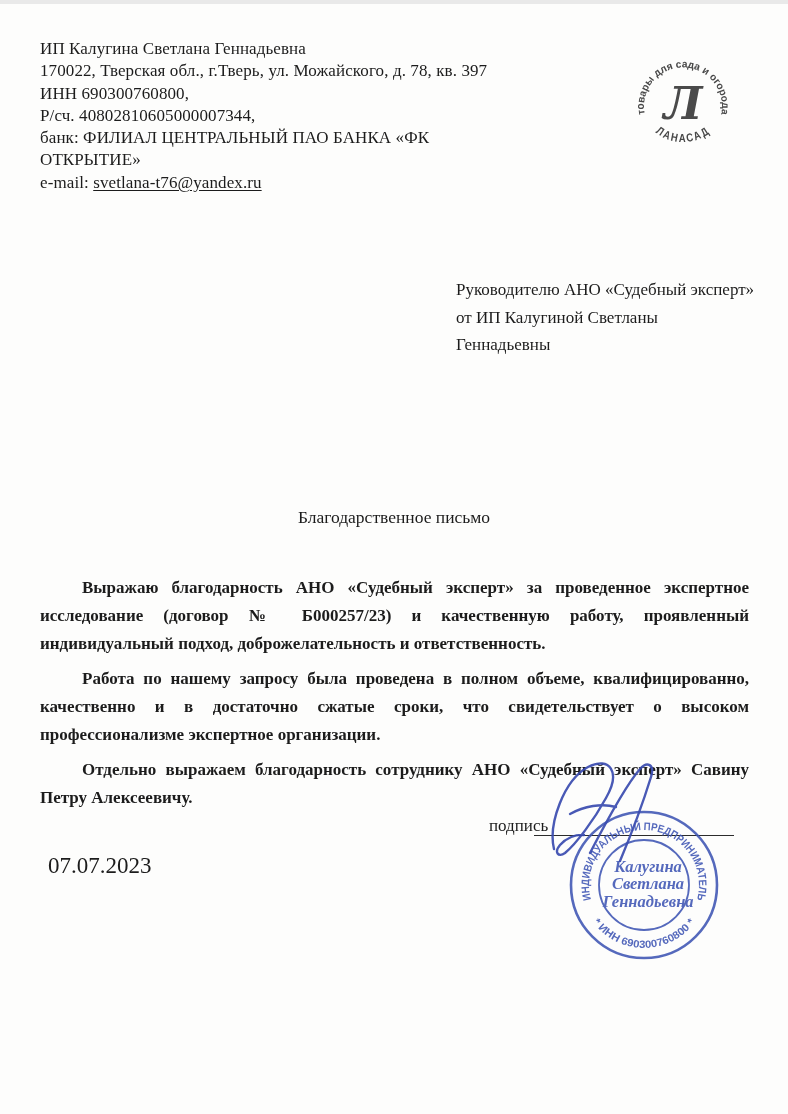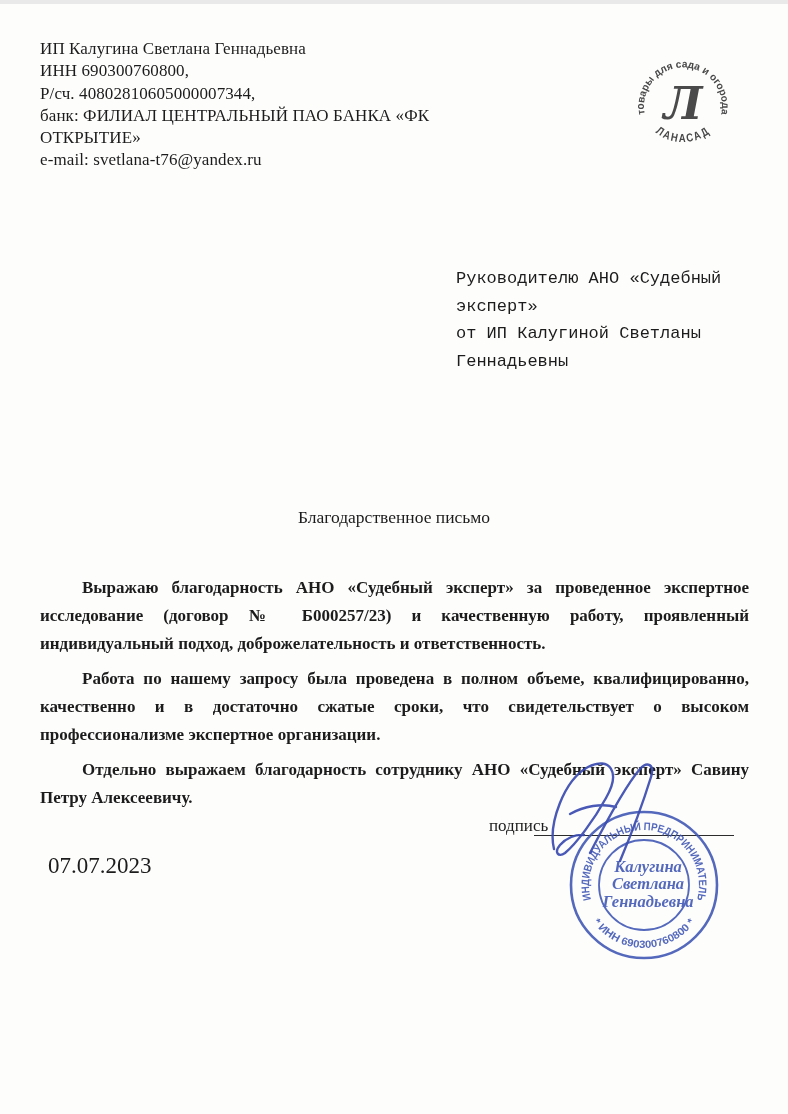--- a/index.html
+++ b/index.html
@@ -12,27 +12,27 @@
     color:#1c1c1c;
     overflow:hidden;
   }
   
   .sender{
     position:absolute;left:40px;top:34px;width:470px;
     font-size:17px;line-height:22.3px;
     letter-spacing:0.1px;
   }
   .sender .line{white-space:nowrap;}
-  .email-link{color:inherit;text-underline-offset:2px;}
+  .email-link{color:inherit;text-decoration:underline;text-underline-offset:2px;}
   
   .logo-svg{position:absolute;left:626px;top:42px;width:118px;height:118px;}
   
   .addressee{
-    position:absolute;left:456px;top:261px;width:300px;
-    font-size:17px;line-height:27.5px;font-family:Liberation Mono, monospace;
+    position:absolute;left:456px;top:272px;width:300px;
+    font-size:17px;line-height:27.5px;
   }
   
   .doc-title{
     position:absolute;left:0;top:503px;width:788px;
     text-align:center;font-size:17.5px;
   }
   
   .body-text{
     position:absolute;left:40px;top:570px;width:709px;
     font-size:17px;line-height:28px;text-align:justify;font-weight:bold;
@@ -65,20 +65,21 @@
     font-weight:bold;font-style:italic;
   }
 </style>
 </head>
 <body>
 
 <div class="page">
 
   <div class="sender">
     <div class="line">ИП Калугина Светлана Геннадьевна</div>
+    <div class="line">170022, Тверская обл.,  г.Тверь, ул. Можайского, д. 78, кв. 397</div>
     <div class="line">ИНН 690300760800,</div>
     <div class="line">Р/сч. 40802810605000007344,</div>
     <div class="line">банк: ФИЛИАЛ ЦЕНТРАЛЬНЫЙ ПАО БАНКА «ФК</div>
     <div class="line">ОТКРЫТИЕ»</div>
     <div class="line"><span>e-mail: </span><a class="email-link">svetlana-t76@yandex.ru</a></div>
   </div>
 
   <svg class="logo-svg" viewBox="0 0 118 118">
     <defs>
       <path id="logoTopArc" d="M 19.2 70.0 A 39 39 0 1 1 94.8 70.0" fill="none"></path>

